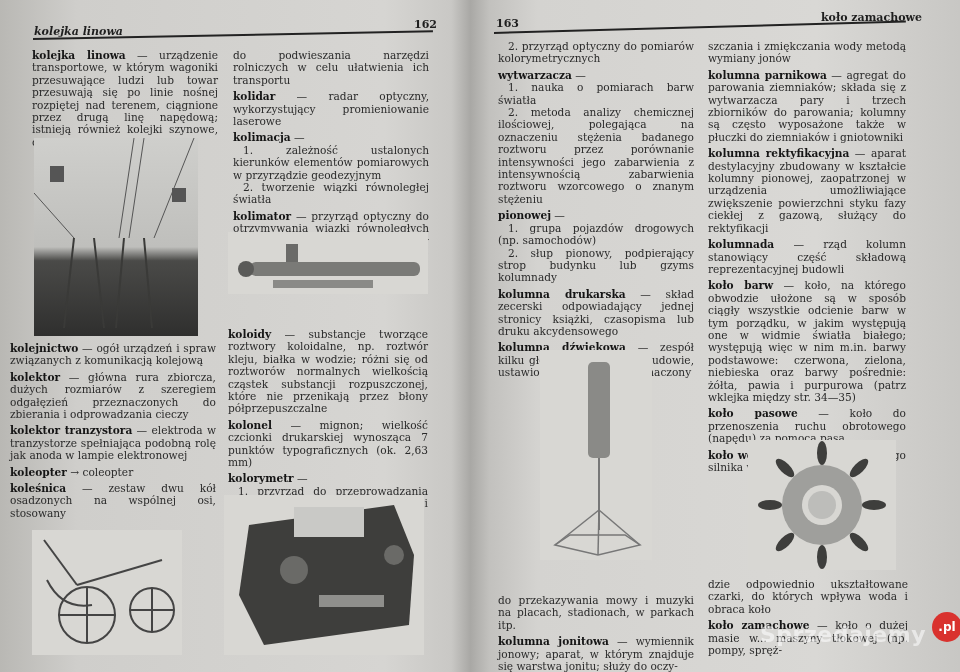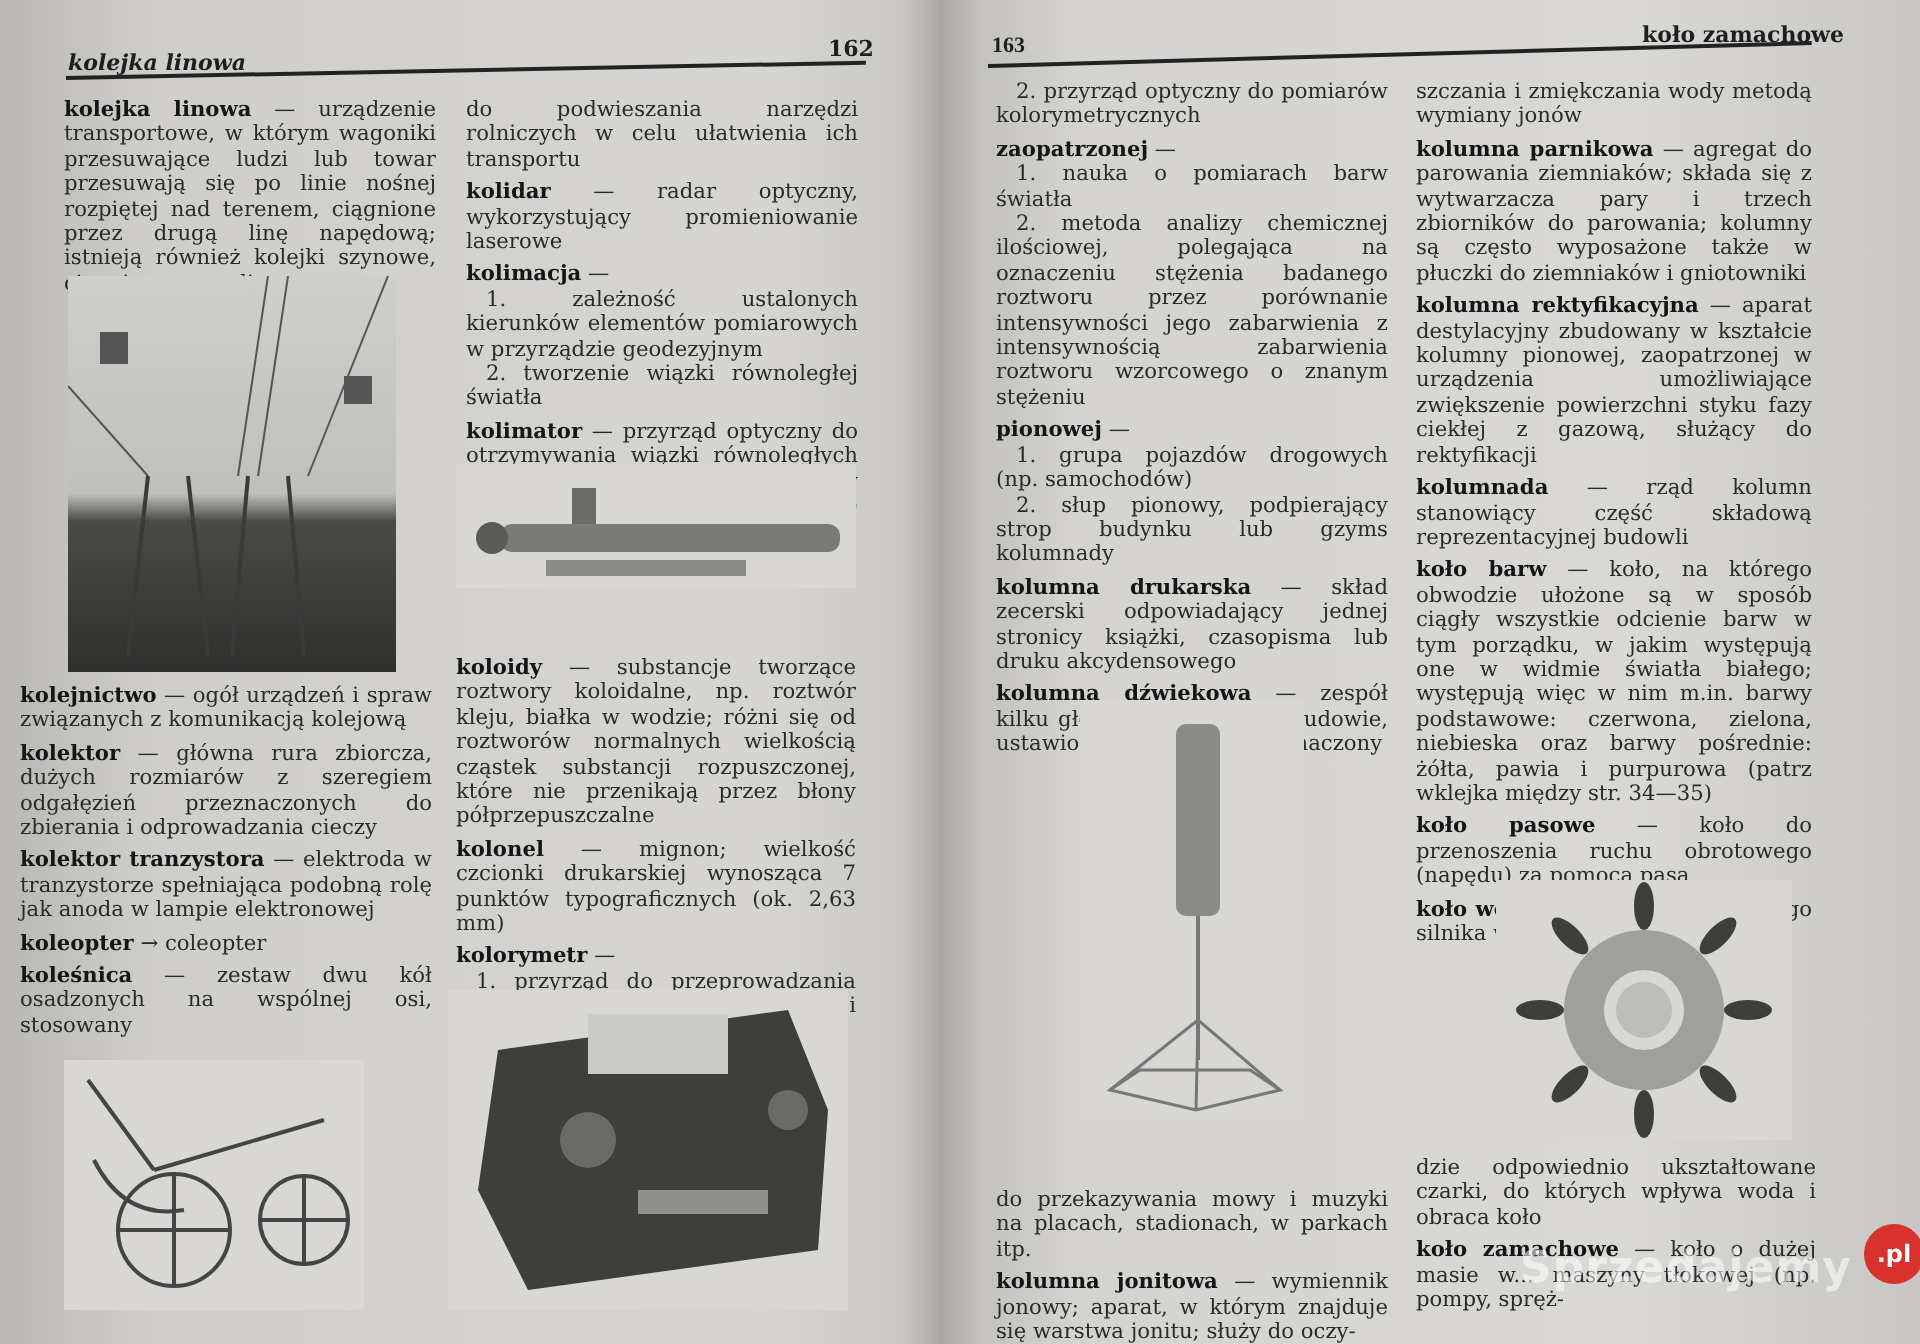--- a/index.html
+++ b/index.html
@@ -102,29 +102,29 @@
         <path d="M25 30 L170 10 L190 60 L185 130 L40 150 L15 100 Z" fill="#3e3e3c"></path>
         <rect x="70" y="12" width="70" height="30" fill="#c9c9c6"></rect>
           <circle cx="70" cy="75" r="14" fill="#6a6a67"></circle>
           <circle cx="170" cy="60" r="10" fill="#6a6a67"></circle>
           <rect x="95" y="100" width="65" height="12" fill="#8f8f8c"></rect>
       </svg>
     </div>
   </div>
 
   <div class="page right">
-    <div class="rh" style="left:10px;top:17px;font-style:normal;font-family:Liberation Serif, serif;">163</div>
+    <div class="rh" style="left:10px;top:17px;font-style:normal;">163</div>
     <div class="rh" style="left:335px;top:11px;font-style:normal;">koło zamachowe</div>
     <div class="rule" style="left:8px;top:32px;width:412px;transform:rotate(-1.6deg);transform-origin:left;"></div>
 
     <div class="col" id="r1a" style="left:12px;top:40px;width:196px;">
         <div class="entry">
           <span class="sub">2. przyrząd optyczny do pomiarów kolorymetrycznych</span>
         </div>
-        <div class="entry"><span class="hw">zaopatrzonej</span><span> —</span><span class="sub">1. nauka o pomiarach barw światła</span><span class="sub">2. metoda analizy chemicznej ilościowej, polegająca na oznaczeniu stężenia badanego roztworu przez porównanie intensywności jego zabarwienia z intensywnością zabarwienia roztworu wzorcowego o znanym stężeniu</span></div>
+        <div class="entry"><span class="hw">wytwarzacza</span><span> —</span><span class="sub">1. nauka o pomiarach barw światła</span><span class="sub">2. metoda analizy chemicznej ilościowej, polegająca na oznaczeniu stężenia badanego roztworu przez porównanie intensywności jego zabarwienia z intensywnością zabarwienia roztworu wzorcowego o znanym stężeniu</span></div>
         <div class="entry"><span class="hw">pionowej</span><span> —</span><span class="sub">1. grupa pojazdów drogowych (np. samochodów)</span><span class="sub">2. słup pionowy, podpierający strop budynku lub gzyms kolumnady</span></div>
         <div class="entry"><span class="hw">kolumna drukarska</span><span> — skład zecerski odpowiadający jednej stronicy książki, czasopisma lub druku akcydensowego</span></div>
         <div class="entry"><span class="hw">kolumna dźwiękowa</span><span> — zespół kilku głośników w jednej obudowie, ustawiony na stojaku, przeznaczony</span></div>
       </div>
 
     <div class="fig" style="left:54px;top:350px;width:112px;height:210px;">
       <svg width="112" height="210">
         <rect x="48" y="12" width="22" height="96" rx="5" fill="#8a8a87"></rect>
           <line x1="59" y1="108" x2="59" y2="180" stroke="#777" stroke-width="2"></line>
         <g stroke="#777" stroke-width="1.5" fill="none">

